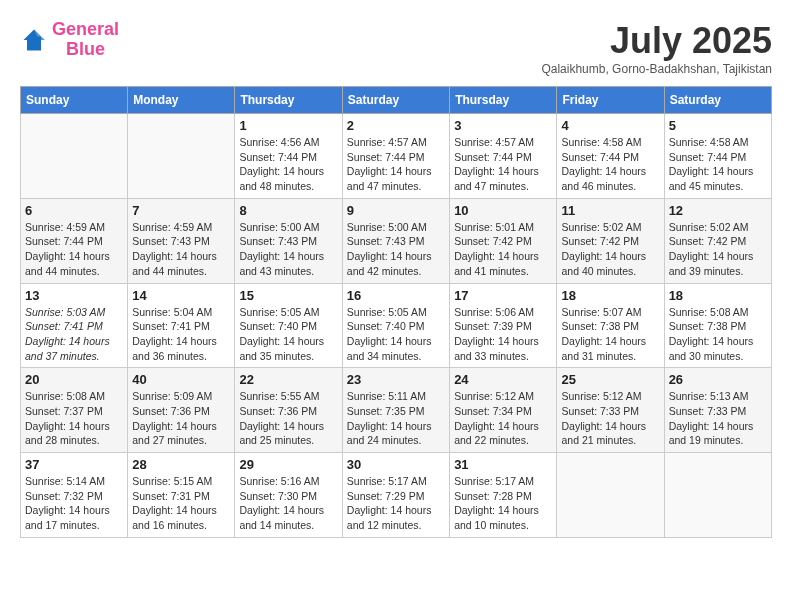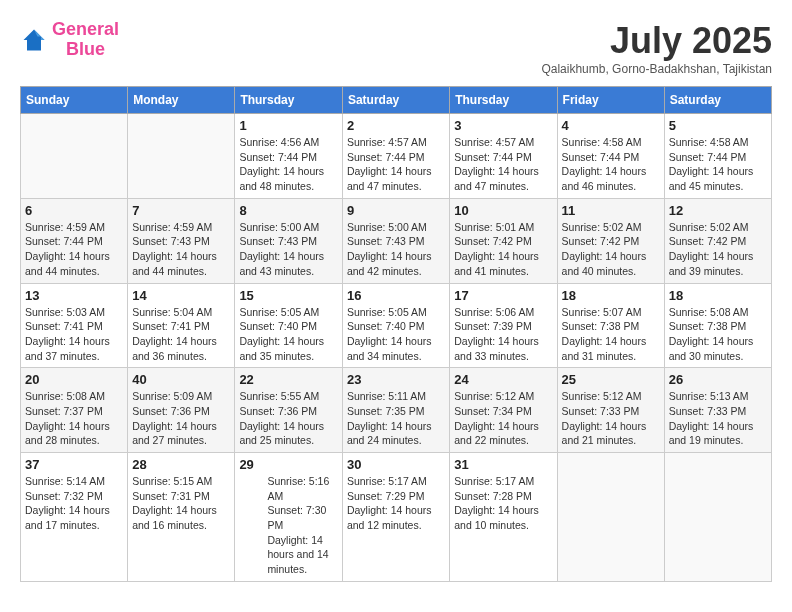--- a/index.html
+++ b/index.html
@@ -193,21 +193,21 @@
         <td>
           <div class="day-number">12</div>
           <div class="day-info" style="white-space: pre-line;">Sunrise: 5:02 AM
 Sunset: 7:42 PM
 Daylight: 14 hours and 39 minutes.</div>
         </td>
       </tr>
       <tr>
         <td>
           <div class="day-number">13</div>
-          <div class="day-info" style="white-space: pre-line;">Sunrise: 5:03 AM
+          <div class="day-info" style="white-space: pre-line; font-style: italic;">Sunrise: 5:03 AM
 Sunset: 7:41 PM
 Daylight: 14 hours and 37 minutes.</div>
         </td>
         <td>
           <div class="day-number">14</div>
           <div class="day-info" style="white-space: pre-line;">Sunrise: 5:04 AM
 Sunset: 7:41 PM
 Daylight: 14 hours and 36 minutes.</div>
         </td>
         <td>
@@ -293,21 +293,21 @@
 Daylight: 14 hours and 17 minutes.</div>
         </td>
         <td>
           <div class="day-number">28</div>
           <div class="day-info" style="white-space: pre-line;">Sunrise: 5:15 AM
 Sunset: 7:31 PM
 Daylight: 14 hours and 16 minutes.</div>
         </td>
         <td>
           <div class="day-number">29</div>
-          <div class="day-info" style="white-space: pre-line; margin-left: 28px;">Sunrise: 5:16 AM
+          <div class="day-info" style="white-space: pre-line;">Sunrise: 5:16 AM
 Sunset: 7:30 PM
 Daylight: 14 hours and 14 minutes.</div>
         </td>
         <td>
           <div class="day-number">30</div>
           <div class="day-info" style="white-space: pre-line;">Sunrise: 5:17 AM
 Sunset: 7:29 PM
 Daylight: 14 hours and 12 minutes.</div>
         </td>
         <td>

